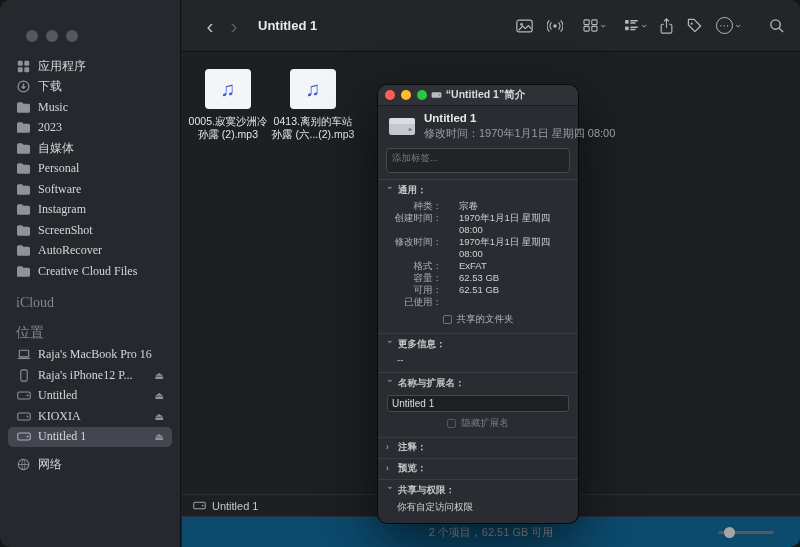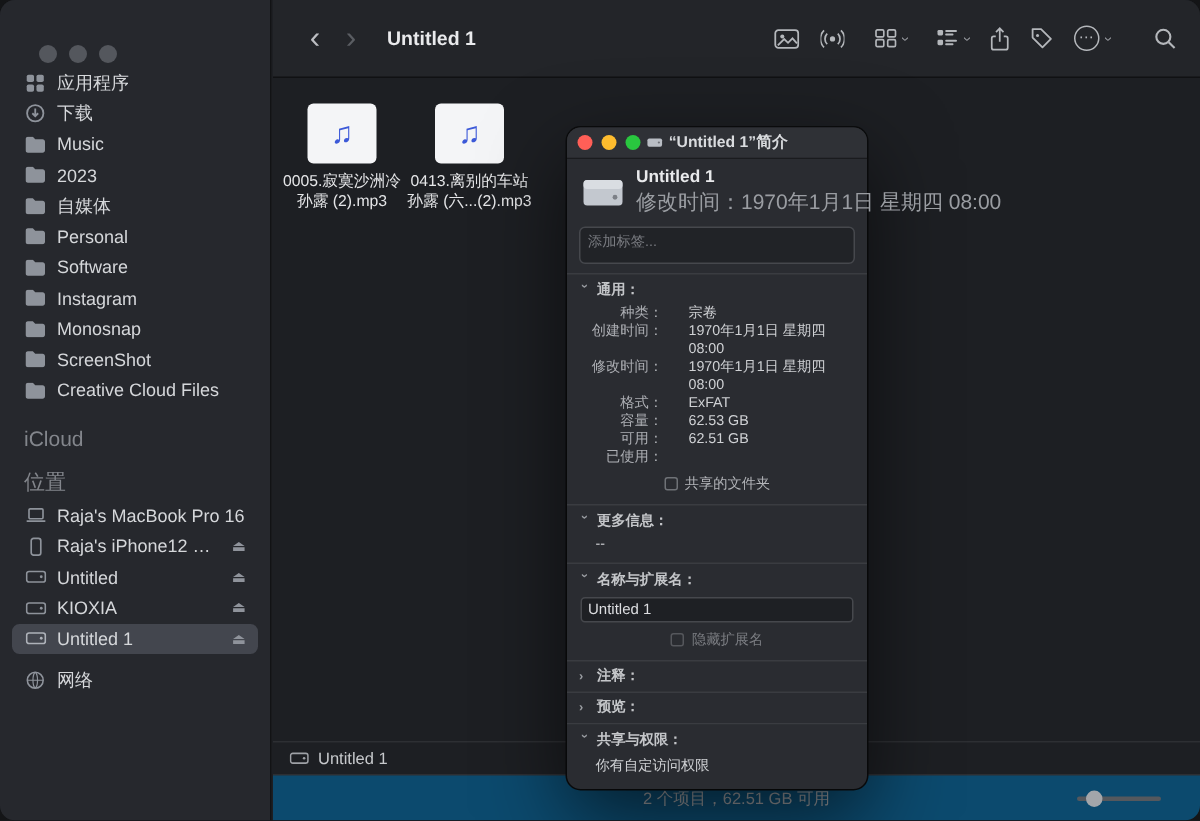--- a/index.html
+++ b/index.html
@@ -5,21 +5,21 @@
   * { box-sizing: border-box; margin: 0; padding: 0; }
   body { margin: 0; background: #141517; font-family: "Liberation Sans", sans-serif; }
   .screen { position: relative; width: 800px; height: 547px; background: #1d1f23;
             border-radius: 10px; overflow: hidden; }
 
   
   .sidebar { position: absolute; left: 0; top: 0; bottom: 0; width: 181px;
              background: #26282d; border-right: 1px solid #121315; }
   .traffic { display: flex; gap: 8px; padding: 30px 0 0 26px; }
   .dot { width: 12px; height: 12px; border-radius: 50%; background: #54575d; }
-  .sb-list { margin-top: 3px; font-size: 12px; color: #d5d7da; }
+  .sb-list { margin-top: 14px; font-size: 12px; color: #d5d7da; font-family: Liberation Serif, serif; }
   .sb-item { display: flex; align-items: center; height: 20.5px; margin: 0 8px;
              padding: 0 8px; border-radius: 5px; gap: 7px; white-space: nowrap; overflow: hidden; }
   .sb-item.selected { background: #43464e; }
   .sb-ic { width: 15px; min-width: 15px; display: flex; justify-content: center; align-items: center; }
   .sb-label { overflow: hidden; text-overflow: ellipsis; }
   .sb-eject { margin-left: auto; color: #8f939b; font-size: 10px; padding-left: 4px; }
   .sb-header { margin: 13px 16px 3px; font-size: 14px; color: #83868c; }
   .sb-gap { height: 7px; }
 
   
@@ -68,21 +68,21 @@
   .info-titlebar { height: 21px; display: flex; align-items: center; padding: 0 7px;
                    background: #2f3136; border-bottom: 1px solid #1a1b1e;
                    border-radius: 9px 9px 0 0; position: relative; }
   .mini-lights { display: flex; gap: 6px; z-index: 2; }
   .mdot { width: 10px; height: 10px; border-radius: 50%; }
   .mdot.red { background: #ff5f57; } .mdot.yellow { background: #febc2e; } .mdot.green { background: #29c73f; }
   .info-title { position: absolute; left: 0; right: 0; display: flex; justify-content: center;
                 align-items: center; gap: 4px; font-size: 10.5px; font-weight: 700; color: #d9dbde; }
   .info-head { display: flex; align-items: center; gap: 8px; padding: 6px 10px 5px; }
   .vol-name { font-size: 11.5px; font-weight: 700; color: #e8e9eb; }
-  .vol-mod { font-size: 14px; color: #9a9da2; margin-top: 2px; white-space: nowrap; }
+  .vol-mod { font-size: 11px; color: #9a9da2; margin-top: 2px; white-space: nowrap; }
   .tags { display: block; width: calc(100% - 16px); margin: 2px 8px 6px; height: 25px;
           background: #212327; border: 1px solid #46484d; border-radius: 4px;
           color: #dcdde0; font-size: 9.5px; padding: 3px 5px; resize: none;
           font-family: "Liberation Sans", sans-serif; }
   .tags::placeholder { color: #797b80; }
   .sec { border-top: 1px solid #3a3c41; padding: 4px 8px 7px; }
   .sec.tight { padding: 3px 8px 4px; }
   .sec-h { display: flex; align-items: center; gap: 4px; font-weight: 700; color: #c4c6c9; }
   .sec-h .chev { width: 8px; font-size: 8.5px; }
   .rows { margin-top: 3px; display: grid; grid-template-columns: 56px 1fr; column-gap: 17px; }
@@ -182,29 +182,29 @@
             </svg>
           </span>
         <span class="sb-label">Instagram</span>
       </div>
       <div class="sb-item">
         <span class="sb-ic">
             <svg width="13" height="11" viewBox="0 0 16 13">
               <path d="M0 2c0-1.1.9-2 2-2h4l2 2h6c1.1 0 2 .9 2 2v7c0 1.1-.9 2-2 2H2c-1.1 0-2-.9-2-2V2z" fill="#8e939b"></path>
             </svg>
           </span>
-        <span class="sb-label">Monosnap</span>
-      </div>
-      <div class="sb-item">
-        <span class="sb-ic">
-            <svg width="13" height="11" viewBox="0 0 16 13">
-              <path d="M0 2c0-1.1.9-2 2-2h4l2 2h6c1.1 0 2 .9 2 2v7c0 1.1-.9 2-2 2H2c-1.1 0-2-.9-2-2V2z" fill="#8e939b"></path>
-            </svg>
-          </span>
         <span class="sb-label">ScreenShot</span>
+      </div>
+      <div class="sb-item">
+        <span class="sb-ic">
+            <svg width="13" height="11" viewBox="0 0 16 13">
+              <path d="M0 2c0-1.1.9-2 2-2h4l2 2h6c1.1 0 2 .9 2 2v7c0 1.1-.9 2-2 2H2c-1.1 0-2-.9-2-2V2z" fill="#8e939b"></path>
+            </svg>
+          </span>
+        <span class="sb-label">AutoRecover</span>
       </div>
       <div class="sb-item">
         <span class="sb-ic">
             <svg width="13" height="11" viewBox="0 0 16 13">
               <path d="M0 2c0-1.1.9-2 2-2h4l2 2h6c1.1 0 2 .9 2 2v7c0 1.1-.9 2-2 2H2c-1.1 0-2-.9-2-2V2z" fill="#8e939b"></path>
             </svg>
           </span>
         <span class="sb-label">Creative Cloud Files</span>
       </div>
 

